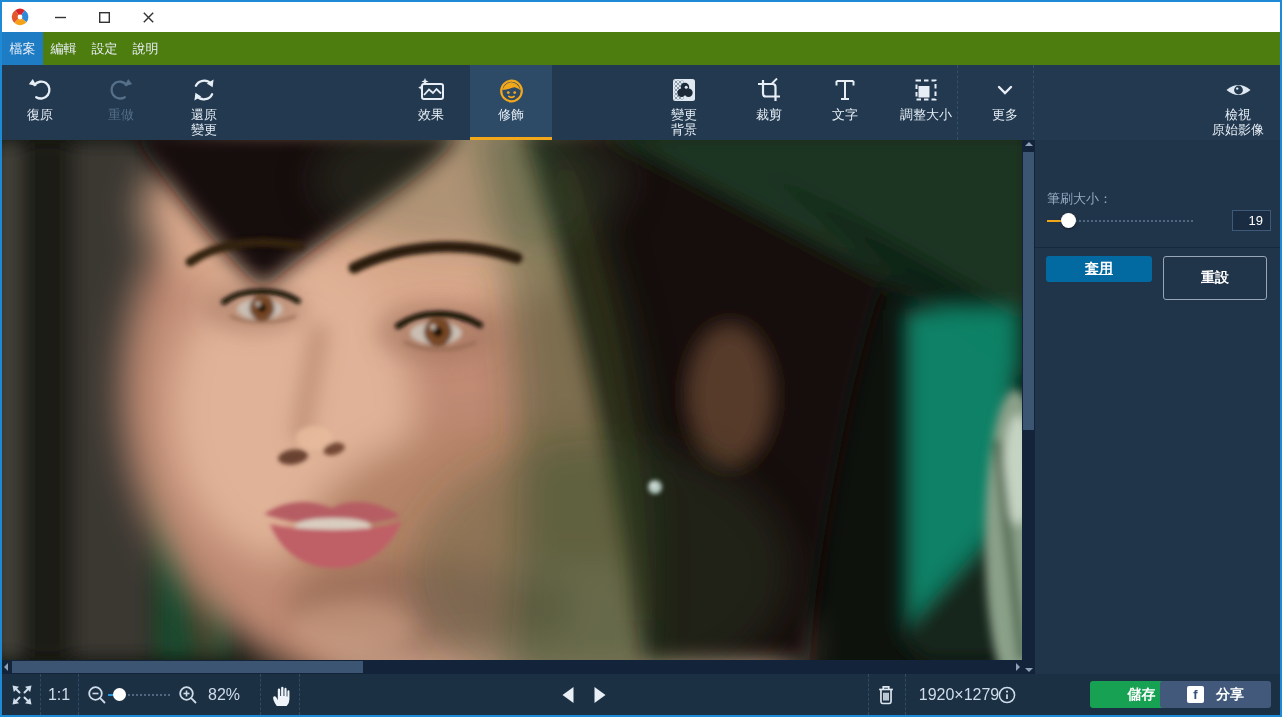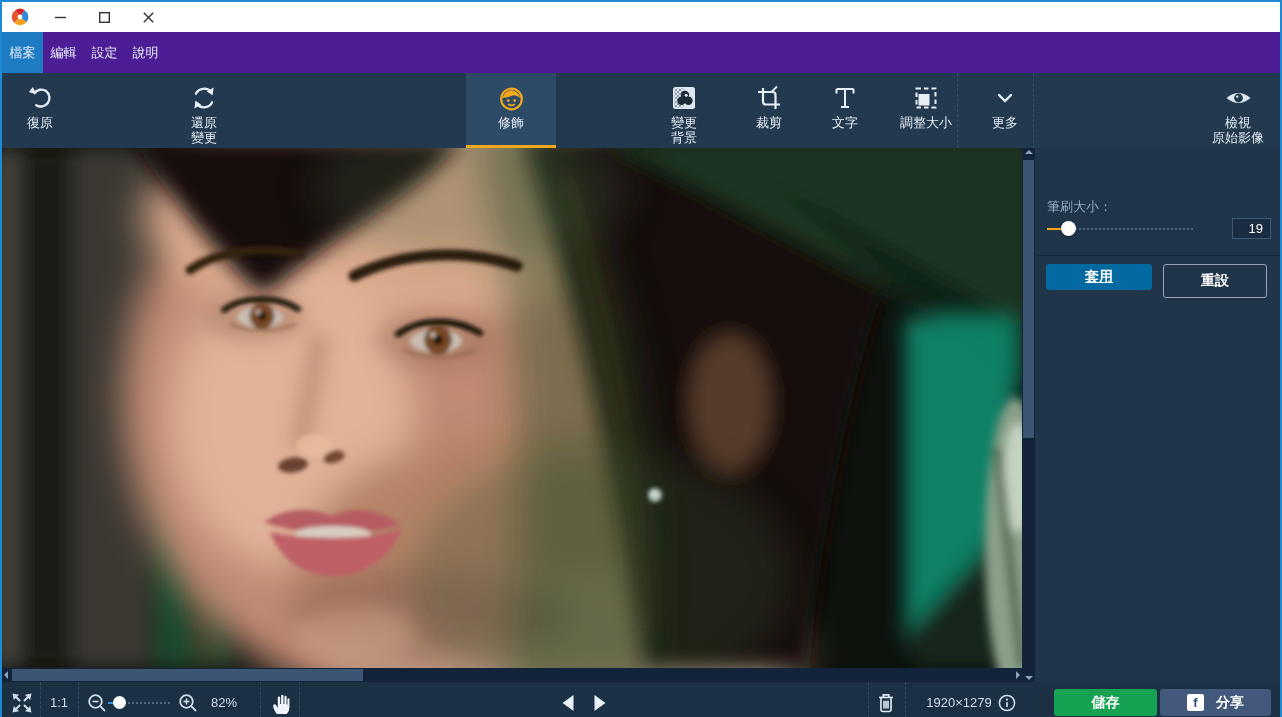--- a/index.html
+++ b/index.html
@@ -8,29 +8,29 @@
   .dots{background-image:radial-gradient(rgba(140,170,200,0.10) 1px,transparent 1.2px);background-size:4px 4px;}
 
   
   .titlebar{height:30px;background:#ffffff;display:flex;align-items:center;flex:0 0 auto;}
   .titlebar .logo{margin:0 9px 0 9px;display:flex;}
   .titlebar .title{font-size:13px;color:#1a1a1a;flex:1 1 auto;}
   .wbtns{display:flex;height:100%;}
   .wbtn{width:44px;height:100%;display:flex;align-items:center;justify-content:center;}
 
   
-  .menubar{height:41px;background:#4c1d95;display:flex;align-items:stretch;flex:0 0 auto;}
+  .menubar{height:33px;background:#4d7c0f;display:flex;align-items:stretch;flex:0 0 auto;}
   .menu-item{width:41px;display:flex;align-items:center;justify-content:center;color:#e9eff6;font-size:13px;}
   .menu-item.active{background:#1e7cc4;}
 
   
   .toolbar{height:75px;background:#22394f;position:relative;flex:0 0 auto;}
   .tool{position:absolute;top:0;height:75px;width:84px;box-sizing:border-box;display:flex;flex-direction:column;align-items:center;padding-top:10px;transform:translateX(-50%);color:#e7eef6;font-size:13px;line-height:15px;text-align:center;}
   .tool .ic{height:30px;display:flex;align-items:center;justify-content:center;margin-bottom:2px;color:#e7eef6;}
-  .tool.selected{background:#2d4a66;border-bottom:3px solid #f3a81c;width:90px;}
+  .tool.selected{background:#2d4a66;border-bottom:3px solid #f3a81c;width:82px;}
   .tool.selected .ic{color:#f3a81c;}
   .tool.disabled{color:#56708a;}
   .tool.disabled .ic{color:#56708a;}
   .wrap2{white-space:pre-line;}
   .tsep{position:absolute;top:0;bottom:0;border-left:1px dashed #32506b;}
 
   
   .main{display:flex;flex:0 0 auto;height:534px;}
   .canvas-col{position:relative;width:1033px;height:534px;background:#0e120d;}
   .photo{position:absolute;left:0;top:0;width:1020px;height:520px;display:block;}
@@ -48,33 +48,33 @@
   .panel-title{margin-left:12px;color:#f2f6fa;font-size:14px;font-weight:bold;flex:1;}
   .panel-help{margin-right:14px;color:#56a8e2;font-size:15px;font-weight:bold;}
   .brush-label{position:absolute;left:12px;top:50px;color:#97abc2;font-size:13px;}
   .slider{position:absolute;left:12px;top:80px;width:148px;height:2px;background:repeating-linear-gradient(90deg,#51677f 0 2px,transparent 2px 4px);}
   .slider-fill{position:absolute;left:0;top:0;height:2px;width:21px;background:#f0a616;}
   .slider-handle{position:absolute;left:14px;top:-7px;width:15px;height:15px;border-radius:50%;background:#ffffff;box-shadow:0 1px 2px rgba(0,0,0,.5);}
   .value-box{position:absolute;left:197px;top:70px;width:39px;height:21px;box-sizing:border-box;background:#1a2c42;border:1px solid #3f5a78;color:#ffffff;font-size:13px;display:flex;align-items:center;justify-content:flex-end;padding-right:7px;}
   .panel-divider{position:absolute;left:0;right:0;top:107px;border-top:1px solid #16283c;}
   .btn{box-sizing:border-box;border-radius:3px;display:flex;align-items:center;justify-content:center;font-size:14px;font-weight:bold;color:#ffffff;}
   .apply-btn{position:absolute;left:11px;top:116px;width:106px;height:26px;background:#0369a1;text-decoration:underline;}
-  .reset-btn{position:absolute;left:128px;top:116px;width:104px;height:34px;background:transparent;border:1px solid #97a5b5;}
+  .reset-btn{position:absolute;left:128px;top:116px;width:104px;height:44px;background:transparent;border:1px solid #97a5b5;}
 
   
   .bottombar{height:41px;background:#1c3043;position:relative;flex:0 0 auto;}
   .bsep{position:absolute;top:0;bottom:0;border-left:1px dashed #2e4b66;}
-  .bitem{position:absolute;top:0;height:41px;display:flex;align-items:center;justify-content:center;color:#cfdcea;font-size:13px;transform:translateX(-50%);}
+  .bitem{position:absolute;top:0;height:41px;display:flex;align-items:center;justify-content:center;color:#cfdcea;font-size:16px;transform:translateX(-50%);}
   .zoom-slider{position:absolute;left:106px;top:20px;width:62px;height:2px;background:repeating-linear-gradient(90deg,#51677f 0 2px,transparent 2px 4px);}
   .zoom-fill{position:absolute;left:0;top:0;height:2px;width:7px;background:#2795e0;}
   .zoom-handle{position:absolute;left:5px;top:-6px;width:13px;height:13px;border-radius:50%;background:#ffffff;}
   .tri{width:0;height:0;border:8px solid transparent;}
   .tri.left{border-right:11px solid #e8eff6;border-left:none;}
   .tri.right{border-left:11px solid #e8eff6;border-right:none;}
-  .save-btn{position:absolute;left:1052px;top:7px;width:103px;height:27px;background:#17a153;}
+  .save-btn{position:absolute;left:1088px;top:7px;width:103px;height:27px;background:#17a153;}
   .share-btn{position:absolute;left:1158px;top:7px;width:111px;height:27px;background:#42597c;}
   .fb{width:17px;height:17px;border-radius:2px;background:#ffffff;color:#33507e;font-weight:bold;font-size:13px;display:flex;align-items:center;justify-content:center;margin-right:12px;}
 </style>
 </head>
 <body>
 
 <div class="window">
 
   <div class="titlebar">
     <span class="logo">
@@ -115,33 +115,55 @@
   <div class="toolbar dots">
     <div class="tool" style="left:38px">
       <span class="ic">
           <svg width="26" height="26" viewBox="0 0 26 26">
             <path d="M7.5 8 C10 4.5 15.5 3.5 19 6 C22.8 8.8 23.5 14.2 20.8 18 C18.2 21.6 13 22.6 9.2 20.2" fill="none" stroke="currentColor" stroke-width="2.3" stroke-linecap="round"></path>
             <polygon points="1.8,7.2 9.6,9.0 5.8,2.0" fill="currentColor"></polygon>
           </svg>
         </span>
       <span class="wrap2">復原</span>
     </div>
+    <div class="tool disabled" style="left:119px">
+      <span class="ic">
+          <svg width="26" height="26" viewBox="0 0 26 26">
+            <g transform="scale(-1,1) translate(-26,0)">
+              <path d="M7.5 8 C10 4.5 15.5 3.5 19 6 C22.8 8.8 23.5 14.2 20.8 18 C18.2 21.6 13 22.6 9.2 20.2" fill="none" stroke="currentColor" stroke-width="2.3" stroke-linecap="round"></path>
+              <polygon points="1.8,7.2 9.6,9.0 5.8,2.0" fill="currentColor"></polygon>
+            </g>
+          </svg>
+        </span>
+      <span class="wrap2">重做</span>
+    </div>
     <div class="tool" style="left:202px">
       <span class="ic">
           <svg width="26" height="26" viewBox="0 0 26 26">
             <path d="M20.5 7.2 C18.4 4.6 15 3.2 11.6 3.8 C8.6 4.3 6.1 6.2 4.9 8.8" fill="none" stroke="currentColor" stroke-width="2.3" stroke-linecap="round"></path>
             <polygon points="22.6,2.6 21.6,10.2 15.8,6.4" fill="currentColor"></polygon>
             <path d="M5.5 18.8 C7.6 21.4 11 22.8 14.4 22.2 C17.4 21.7 19.9 19.8 21.1 17.2" fill="none" stroke="currentColor" stroke-width="2.3" stroke-linecap="round"></path>
             <polygon points="3.4,23.4 4.4,15.8 10.2,19.6" fill="currentColor"></polygon>
           </svg>
         </span>
       <span class="wrap2">還原
 變更</span>
     </div>
 
+    <div class="tool" style="left:429px">
+      <span class="ic">
+          <svg width="27" height="26" viewBox="0 0 27 26">
+            <rect x="4" y="7" width="21" height="15" rx="2" fill="none" stroke="currentColor" stroke-width="2"></rect>
+            <path d="M6 18 L11 12.5 L15 16 L18.5 12 L23 16.5" fill="none" stroke="currentColor" stroke-width="1.8"></path>
+            <path d="M7 1 L8 3.6 L10.6 4.6 L8 5.6 L7 8.2 L6 5.6 L3.4 4.6 L6 3.6 Z" fill="currentColor"></path>
+            <path d="M2.2 8.5 L2.8 10 L4.3 10.6 L2.8 11.2 L2.2 12.7 L1.6 11.2 L0.1 10.6 L1.6 10 Z" fill="currentColor"></path>
+          </svg>
+        </span>
+      <span class="wrap2">效果</span>
+    </div>
     <div class="tool selected" style="left:509px">
       <span class="ic">
           <svg width="27" height="27" viewBox="0 0 27 27">
             <circle cx="13.5" cy="14" r="10.3" fill="none" stroke="currentColor" stroke-width="2.2"></circle>
             <path d="M4.6 13 C6.3 6.8 11 4.6 14.8 5.6 C18.5 6.6 21.4 9.4 22.2 13 C18.3 10 16 9.8 14.2 10.7 C10.8 12.3 8 12.6 4.6 13 Z" fill="currentColor"></path>
             <circle cx="10.3" cy="15.6" r="1.4" fill="currentColor"></circle>
             <circle cx="16.7" cy="15.6" r="1.4" fill="currentColor"></circle>
             <path d="M10.8 19.4 Q13.5 21.4 16.2 19.4" fill="none" stroke="currentColor" stroke-width="1.6" stroke-linecap="round"></path>
           </svg>
         </span>

